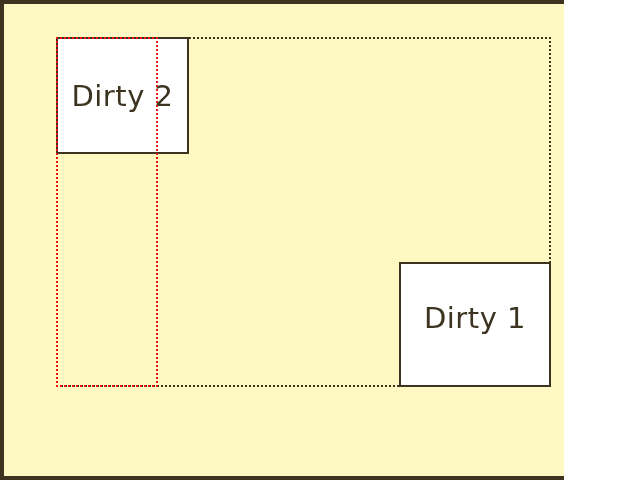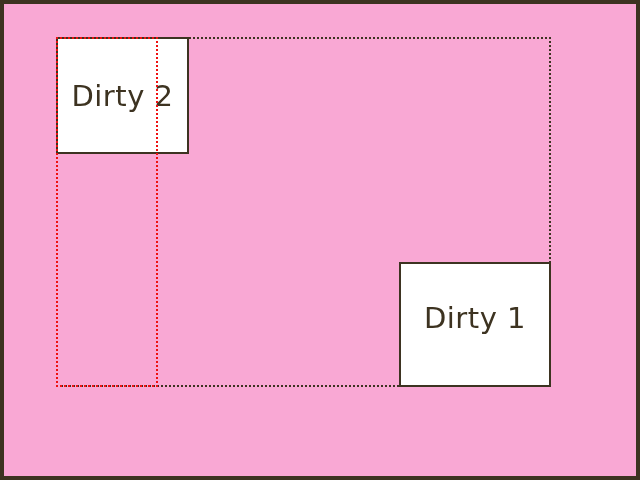--- a/index.html
+++ b/index.html
@@ -7,23 +7,23 @@
     padding: 0;
   }
   body {
     width: 640px;
     height: 480px;
     background: #ffffff;
     font-family: "DejaVu Sans", "Liberation Sans", sans-serif;
   }
   .stage {
     position: relative;
-    width: 640px;
+    width: 564px;
     height: 480px;
-    background: #f9a8d4;
+    background: #fef9c3;
     overflow: hidden;
   }
   .outer-frame {
     position: absolute;
     left: 0; top: 0;
     width: 640px; height: 480px;
     border: 4px solid #3d3321;
     box-sizing: border-box;
     pointer-events: none;
   }

